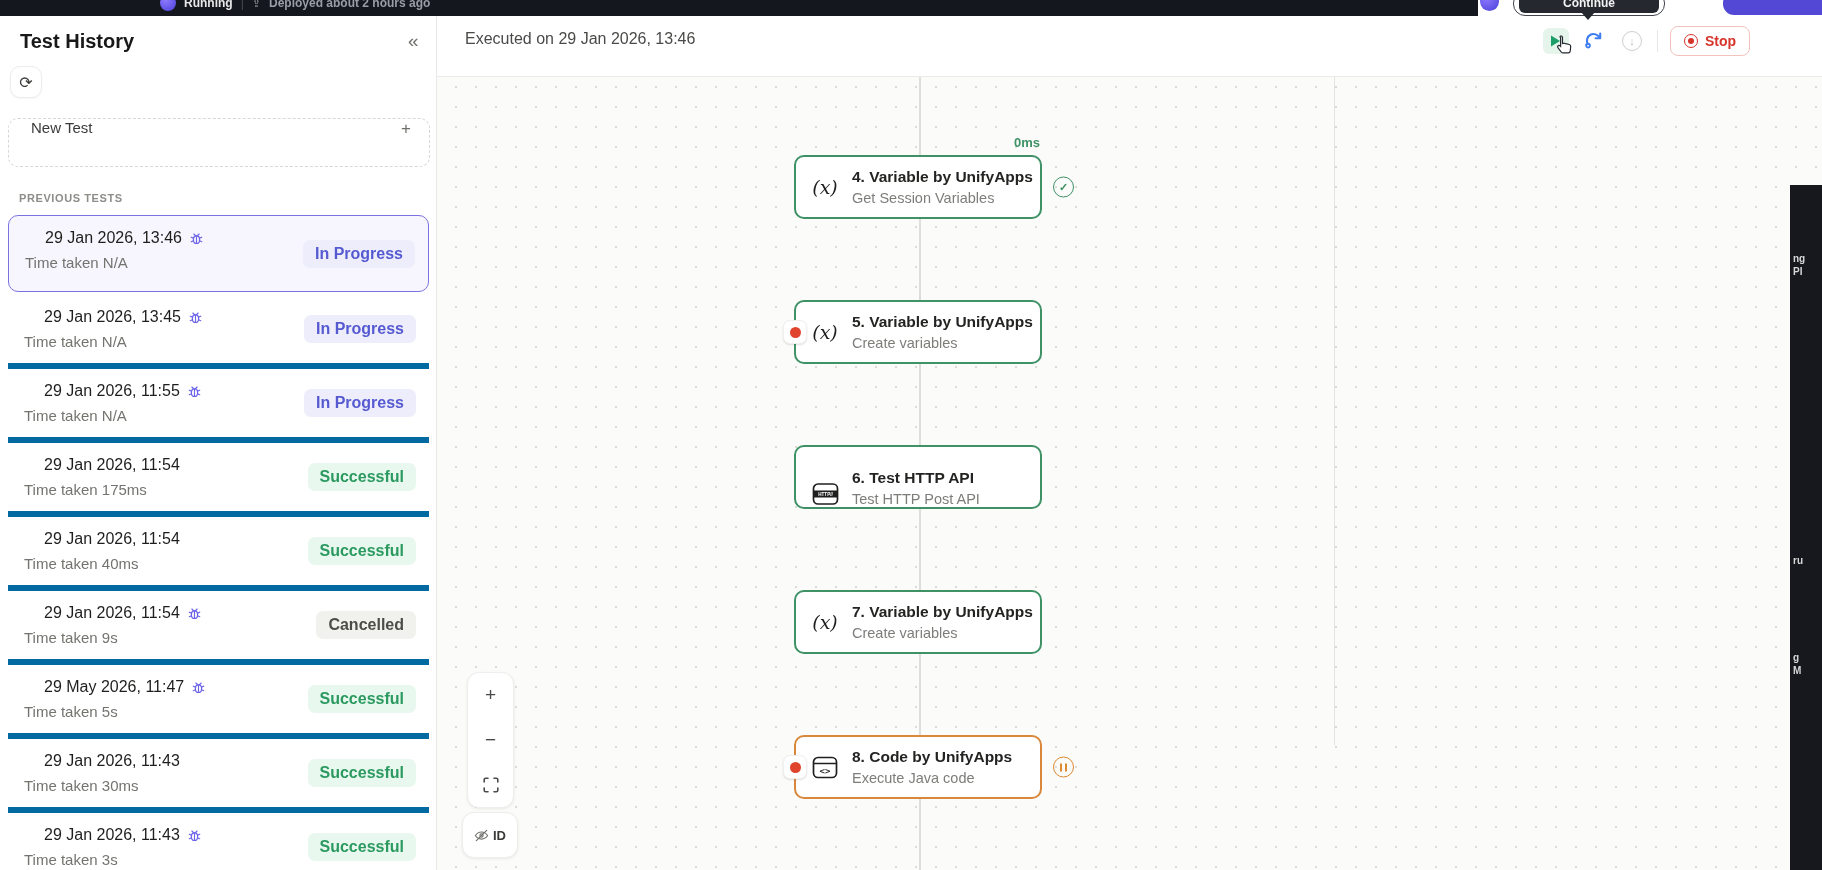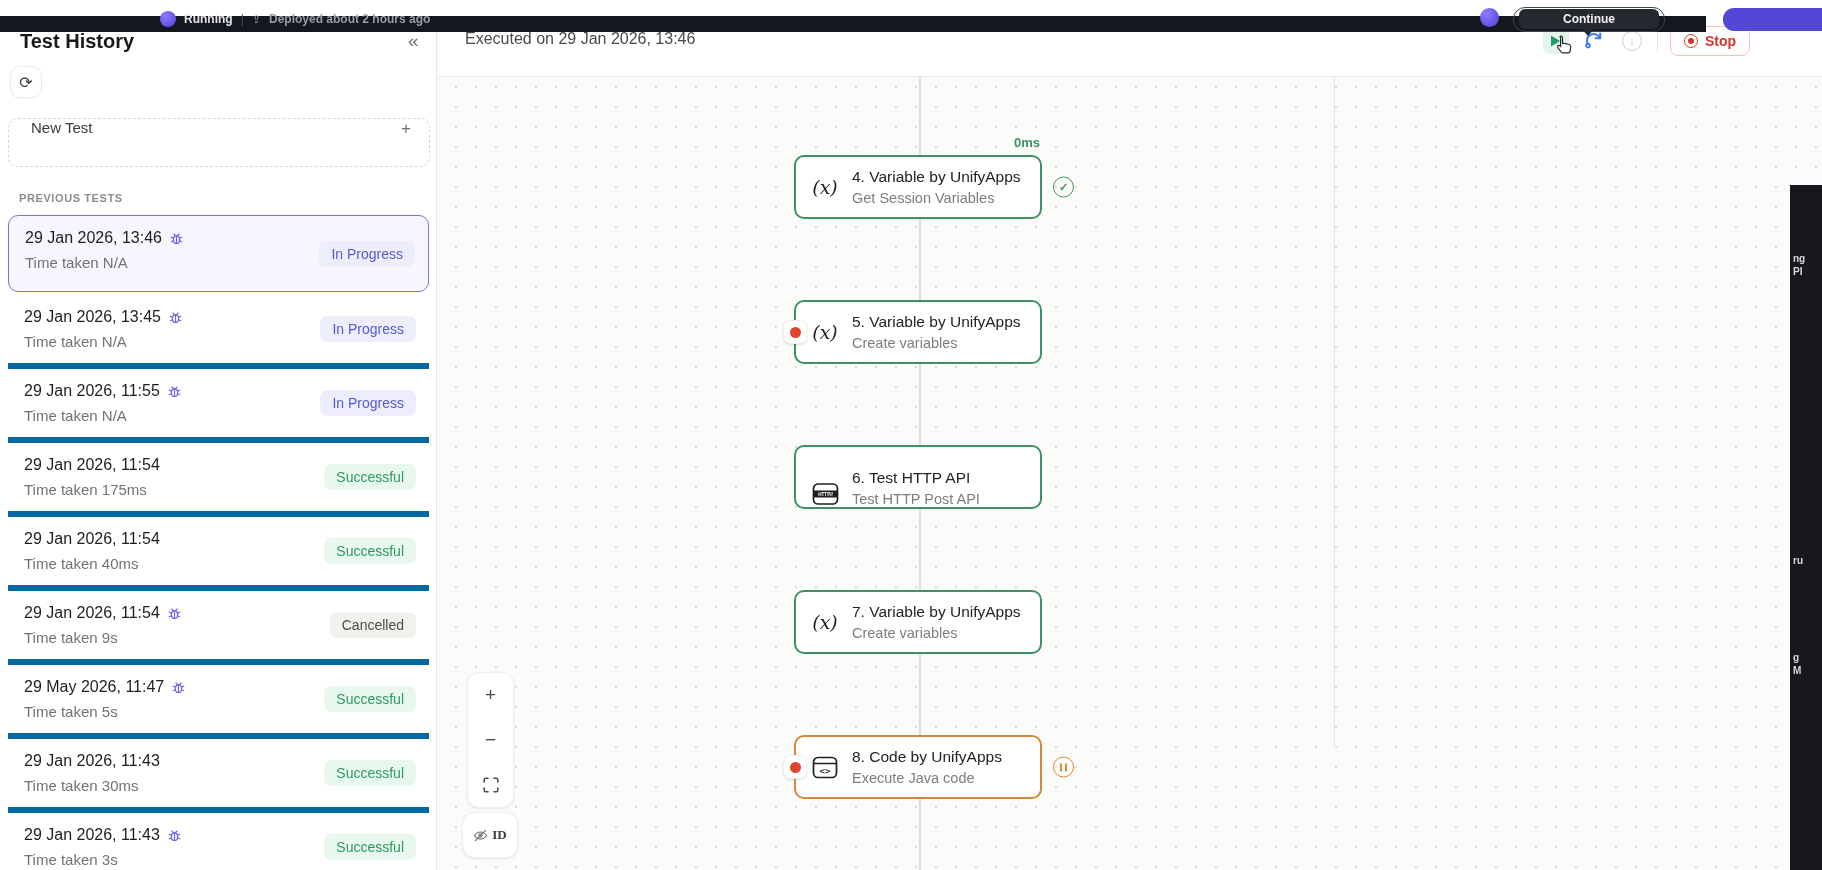--- a/index.html
+++ b/index.html
@@ -1,20 +1,20 @@
 <!DOCTYPE html>
 <html><head>
 <meta charset="utf-8">
 <style>
   * { margin:0; padding:0; box-sizing:border-box; }
   html,body { width:1822px; height:870px; overflow:hidden; background:#fff;
               font-family:"Liberation Sans", sans-serif; }
 
   
-  #topbar { position:absolute; left:0; top:0; width:1706px; height:16px; background:#15171e; z-index:40; overflow:visible;margin-top:16px; }
+  #topbar { position:absolute; left:0; top:0; width:1478px; height:16px; background:#15171e; z-index:40; overflow:visible; }
   #topbar-left { position:absolute; left:160px; top:-5px; display:flex; align-items:center; gap:8px; }
   .logo-dot { width:16px; height:16px; border-radius:50%; background:radial-gradient(circle at 35% 30%, #8f7bff, #4a3fd8); }
   .tb-txt { font-size:12px; color:#e8e8ea; font-weight:600; white-space:nowrap; }
   .tb-sep { color:#4a4d55; font-size:12px; }
   .tb-sub { font-size:12px; color:#9a9da5; font-weight:600; white-space:nowrap; }
   .deploy-ic { color:#9a9da5; font-size:11px; }
   .tb-avatar { position:absolute; left:1480px; top:-8px; width:19px; height:19px; border-radius:50%;
                background:radial-gradient(circle at 35% 30%, #8f7bff, #4a3fd8); }
   .tb-outline-btn { position:absolute; left:1513px; top:-9px; width:152px; height:25px; border:1px solid #3f434d; border-radius:12px; }
   .tb-purple-btn { position:absolute; left:1723px; top:-8px; width:110px; height:23px; border-radius:11px; background:#5348d6; }
@@ -31,23 +31,23 @@
                 background:#fff; box-shadow:0 1px 2px rgba(0,0,0,.04); display:flex; align-items:center; justify-content:center;
                 font-size:16px; color:#3c3c3a; cursor:pointer; }
   #new-test { position:absolute; left:8px; top:102px; width:422px; height:49px; border:1px dashed #d7d7d3; border-radius:10px;
               display:flex; align-items:flex-start; justify-content:space-between; padding:0 18px 0 22px; cursor:pointer; background:#fff; }
   #new-test .nt-label { font-size:15px; color:#3a3a38; }
   #new-test .nt-plus { font-size:17px; color:#6e6e6b; }
   #sb-section { position:absolute; left:19px; top:176px; font-size:11px; font-weight:700; letter-spacing:.6px; color:#8d8d8a; }
   #test-list { position:absolute; left:0; top:199px; width:437px; bottom:0; overflow:hidden; }
   .test-item { position:relative; margin:0 8px; height:74px; padding:13px 14px 0 16px; cursor:pointer; border-bottom:6px solid #0369a1; }
   .test-item.selected { height:77px; border:1.5px solid #7b72df; border-radius:10px; background:#f7f6fe; margin-bottom:3px; }
-  .ti-date-row { display:flex; align-items:center; gap:7px; font-size:16px; font-weight:500; color:#1e1e1d; }
+  .ti-date-row { display:flex; align-items:center; gap:7px; font-size:16px; font-weight:500; color:#1e1e1d;margin-left:20px; }
   .ti-time { margin-top:7px; font-size:15px; color:#73736f; }
-  .status-badge { position:absolute; right:13px; top:50%; transform:translateY(-50%); font-size:14px; font-weight:400;
+  .status-badge { position:absolute; right:13px; top:50%; transform:translateY(-50%); font-size:16px; font-weight:700;
                   padding:5px 12px; border-radius:7px; white-space:nowrap; }
   .bug-svg { flex:0 0 auto; }
 
   
   #canvas-header { position:absolute; left:437px; top:16px; right:0; height:61px; background:#fff; border-bottom:1px solid #ebebe8; z-index:20; }
   #exec-title { position:absolute; left:28px; top:14px; font-size:16px; font-weight:500; color:#4a4a48; }
   #header-actions { position:absolute; right:72px; top:0; height:49px; display:flex; align-items:center; gap:12px; }
   .icon-btn { width:26px; height:26px; display:flex; align-items:center; justify-content:center; cursor:pointer; border-radius:6px; position:relative; }
   .play-btn { background:#e6f5ec; }
   .circle-down { width:20px; height:20px; border:1.6px solid #cdcdca; border-radius:50%; color:#c3c3c0; font-size:11px;
@@ -62,42 +62,42 @@
 
   
   #canvas { position:absolute; left:437px; top:65px; right:0; bottom:0; background:#fbfbfa;
             background-image:radial-gradient(#dcdcd7 1.3px, transparent 1.3px); background-size:20px 20px; background-position:9px 12px; }
   #connector { position:absolute; left:482px; top:0; width:2px; height:805px; background:#dddddb; }
   #top-green-line { position:absolute; left:482px; top:6px; width:417px; height:3px; background:#3f9166; border-radius:2px; }
   #right-faint-line { position:absolute; left:897px; top:8px; width:1px; height:672px; background:#e4e4e0; }
 
   .flow-node { position:absolute; left:357px; width:248px; height:64px; background:#fff; border:2px solid #3f9166; border-radius:10px;
                display:flex; align-items:center; padding:0 14px; gap:12px; cursor:pointer; }
-  .node-title { font-size:15.5px; font-weight:400; color:#232322; white-space:nowrap; }
+  .node-title { font-size:15.5px; font-weight:700; color:#232322; white-space:nowrap; }
   .node-subtitle { font-size:14.5px; color:#7d7d7a; margin-top:4px; white-space:nowrap; }
   .node-icon { flex:0 0 30px; display:flex; align-items:center; justify-content:center; }
   .var-glyph { font-family:"DejaVu Serif", serif; font-style:italic; font-size:19px; color:#1f1f1e; }
   .node-duration { position:absolute; right:0; top:-22px; font-size:13px; font-weight:700; color:#3f9166; }
   .node-right-icon { position:absolute; right:-34px; top:50%; transform:translateY(-50%); width:21px; height:21px; border-radius:50%;
                      display:flex; align-items:center; justify-content:center; }
   .check-circle { border:1.7px solid #3f9166; color:#3f9166; font-size:11px; font-weight:700; }
   .pause-circle { border:1.7px solid #dd8a33; }
   .pause-circle i { width:2.4px; height:8px; background:#dd8a33; display:inline-block; margin:0 1.4px; }
   .bp-chip { position:absolute; left:-13px; top:50%; transform:translateY(-50%); width:24px; height:24px; background:#fff;
              border:1px solid #f0f0ee; border-radius:7px; box-shadow:0 1px 2px rgba(0,0,0,.12);
              display:flex; align-items:center; justify-content:center; }
   .bp-chip i { width:11px; height:11px; background:#e0442c; border-radius:50%; }
 
   
   #zoom-pill { position:absolute; left:30px; top:607px; width:47px; height:136px; background:#fff; border:1px solid #eeeeec;
                border-radius:12px; box-shadow:0 1px 3px rgba(0,0,0,.08); display:flex; flex-direction:column; align-items:center; justify-content:space-around; }
   .zc-btn { width:100%; height:44px; display:flex; align-items:center; justify-content:center; font-size:19px; color:#4a4a48; cursor:pointer; }
   #id-pill { position:absolute; left:25px; top:747px; width:56px; height:46px; background:#fff; border:1px solid #eeeeec;
              border-radius:12px; box-shadow:0 1px 3px rgba(0,0,0,.08); display:flex; align-items:center; justify-content:center; gap:4px; cursor:pointer; }
-  #id-pill .id-label { font-family:Liberation Serif, serif; font-size:13px; font-weight:700; color:#3a3a38; }
+  #id-pill .id-label { font-family:Liberation Sans, sans-serif; font-size:13px; font-weight:700; color:#3a3a38; }
 
   
   #right-strip { position:absolute; right:0; top:185px; width:32px; height:685px; background:#17181d; z-index:25; overflow:hidden; }
   .strip-frag { position:absolute; left:3px; color:#d8d8da; font-size:10px; font-weight:700; white-space:nowrap; }
 </style>
 </head>
 <body>
 
 <div id="topbar">
   <div id="topbar-left">

